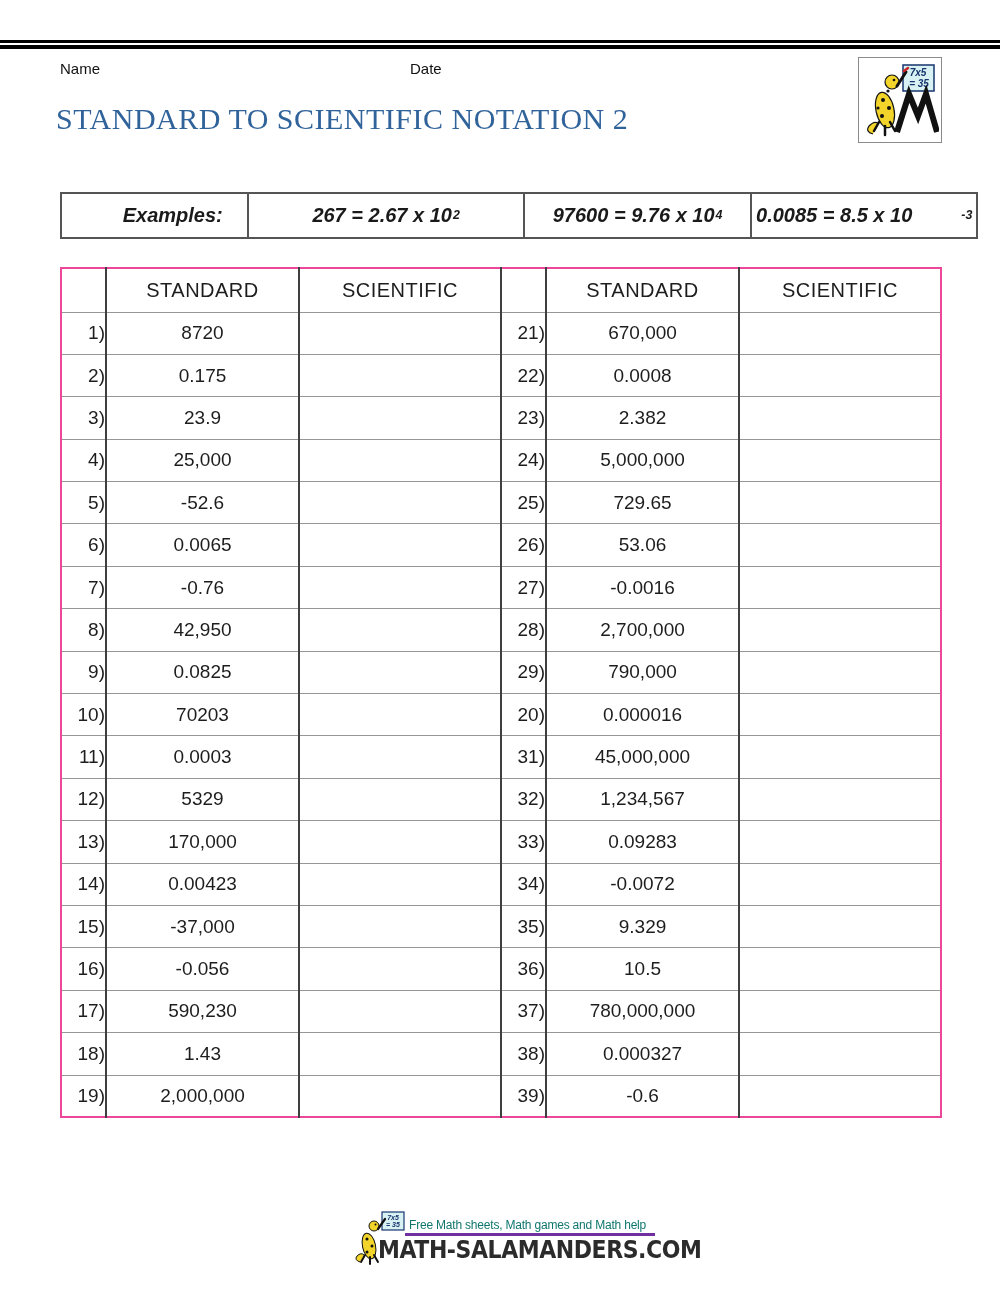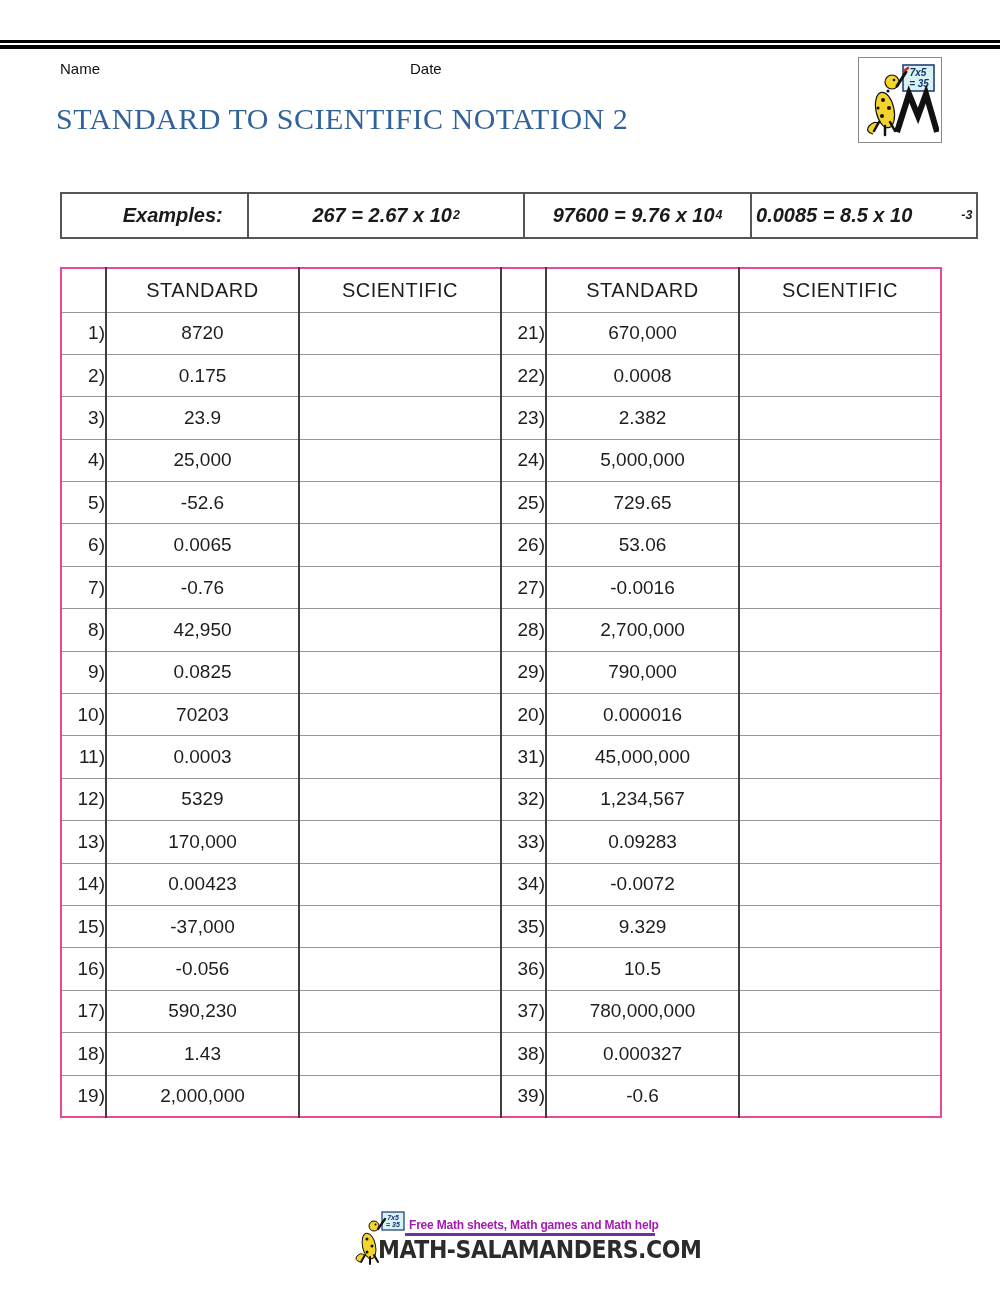--- a/index.html
+++ b/index.html
@@ -59,22 +59,22 @@
     letter-spacing:0.5px;text-align:center;vertical-align:middle;
   }
   table.ws td{height:42.4px;vertical-align:middle;}
   td.num{text-align:right;padding-right:7px;}
   td.std{text-align:center;}
   td.sci{}
 
   .footer{position:absolute;left:352px;top:1206px;width:330px;height:70px;}
   .footer .f-icon{position:absolute;left:0;top:4px;}
   .footer .tagline{
-    position:absolute;left:57px;top:12px;font-size:12px;font-weight:bold;
-    color:#a21caf;white-space:nowrap;letter-spacing:-0.2px;
+    position:absolute;left:57px;top:12px;font-size:12px;font-weight:normal;
+    color:#0f766e;white-space:nowrap;letter-spacing:-0.2px;
   }
   .footer .purple-rule{position:absolute;left:53px;top:27px;width:250px;height:3px;}
   .footer .wordmark{
     position:absolute;left:26px;top:29px;font-size:25px;font-weight:bold;
     font-family:"DejaVu Sans",sans-serif;color:#2b2b2b;white-space:nowrap;
     transform:scaleX(0.88);transform-origin:left center;letter-spacing:-0.5px;
   }
   svg text{font-family:"Liberation Sans",sans-serif;}
 </style>
 </head>

